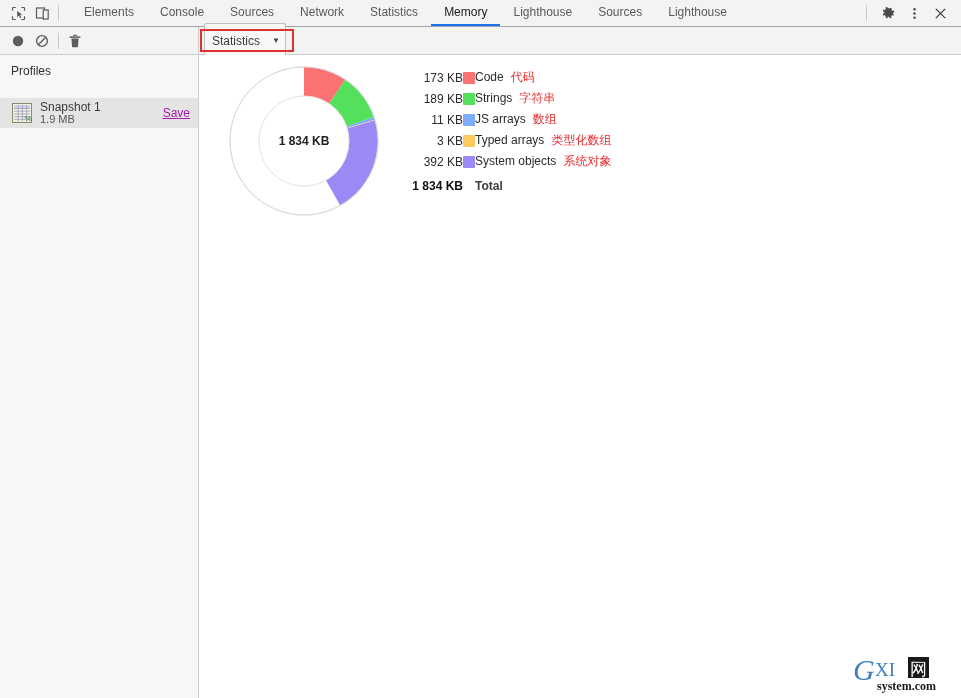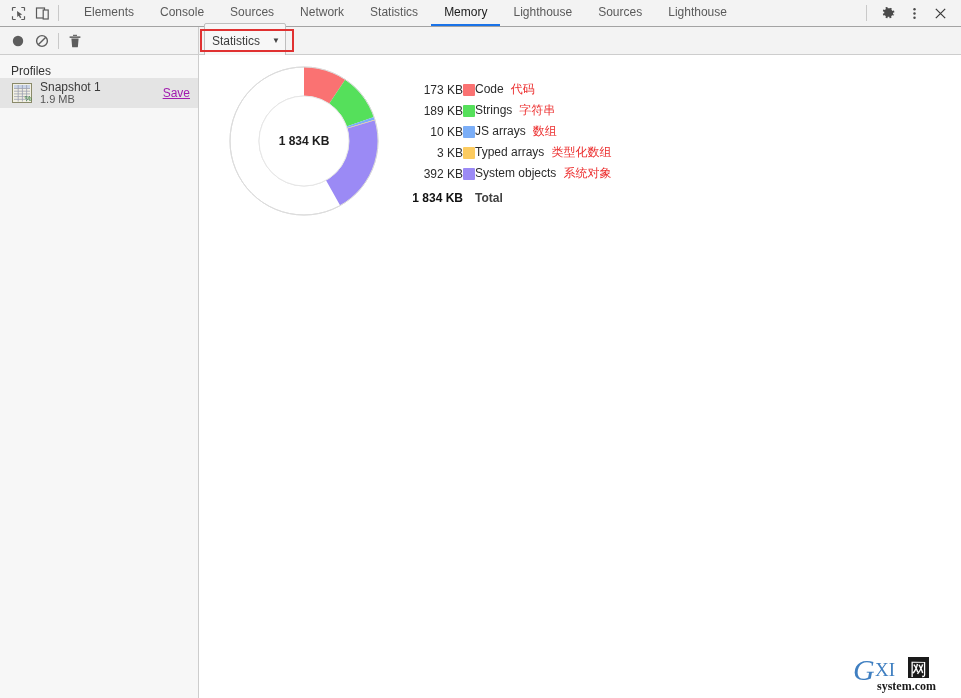--- a/index.html
+++ b/index.html
@@ -170,20 +170,21 @@
     position: relative;
   }
   .sidebar {
     width: 199px;
     min-width: 199px;
     background: #f7f7f7;
     border-right: 1px solid #cdcdcd;
     box-sizing: border-box;
     display: flex;
     flex-direction: column;
+    gap: 20px;
   }
   .side-title {
     font-size: 12px;
     color: #333;
     padding: 9px 0 0 11px;
   }
   .side-group {
     font-size: 11px;
     color: #4a7fb5;
     letter-spacing: 0.2px;
@@ -256,21 +257,21 @@
     justify-content: center;
     font-size: 12px;
     color: #202020;
     font-weight: bold;
     pointer-events: none;
   }
 
   .legend {
     position: absolute;
     left: 210px;
-    top: 24px;
+    top: 12px;
   }
   table.legend-tbl {
     border-collapse: collapse;
     font-size: 12px;
   }
   table.legend-tbl td {
     padding: 0;
     height: 21px;
     vertical-align: middle;
     white-space: nowrap;
@@ -451,21 +452,21 @@
                   <td class="lg-size">173 KB</td>
                   <td class="lg-swatch"><span class="sw" style="background: rgb(250, 114, 114);"></span></td>
                   <td class="lg-label">Code<span class="lg-cn">代码</span></td>
                 </tr>
                 <tr>
                   <td class="lg-size">189 KB</td>
                   <td class="lg-swatch"><span class="sw" style="background: rgb(85, 224, 91);"></span></td>
                   <td class="lg-label">Strings<span class="lg-cn">字符串</span></td>
                 </tr>
                 <tr>
-                  <td class="lg-size">10 KB</td>
+                  <td class="lg-size">11 KB</td>
                   <td class="lg-swatch"><span class="sw" style="background: rgb(123, 174, 247);"></span></td>
                   <td class="lg-label">JS arrays<span class="lg-cn">数组</span></td>
                 </tr>
                 <tr>
                   <td class="lg-size">3 KB</td>
                   <td class="lg-swatch"><span class="sw" style="background: rgb(252, 203, 95);"></span></td>
                   <td class="lg-label">Typed arrays<span class="lg-cn">类型化数组</span></td>
                 </tr>
                 <tr>
                   <td class="lg-size">392 KB</td>

